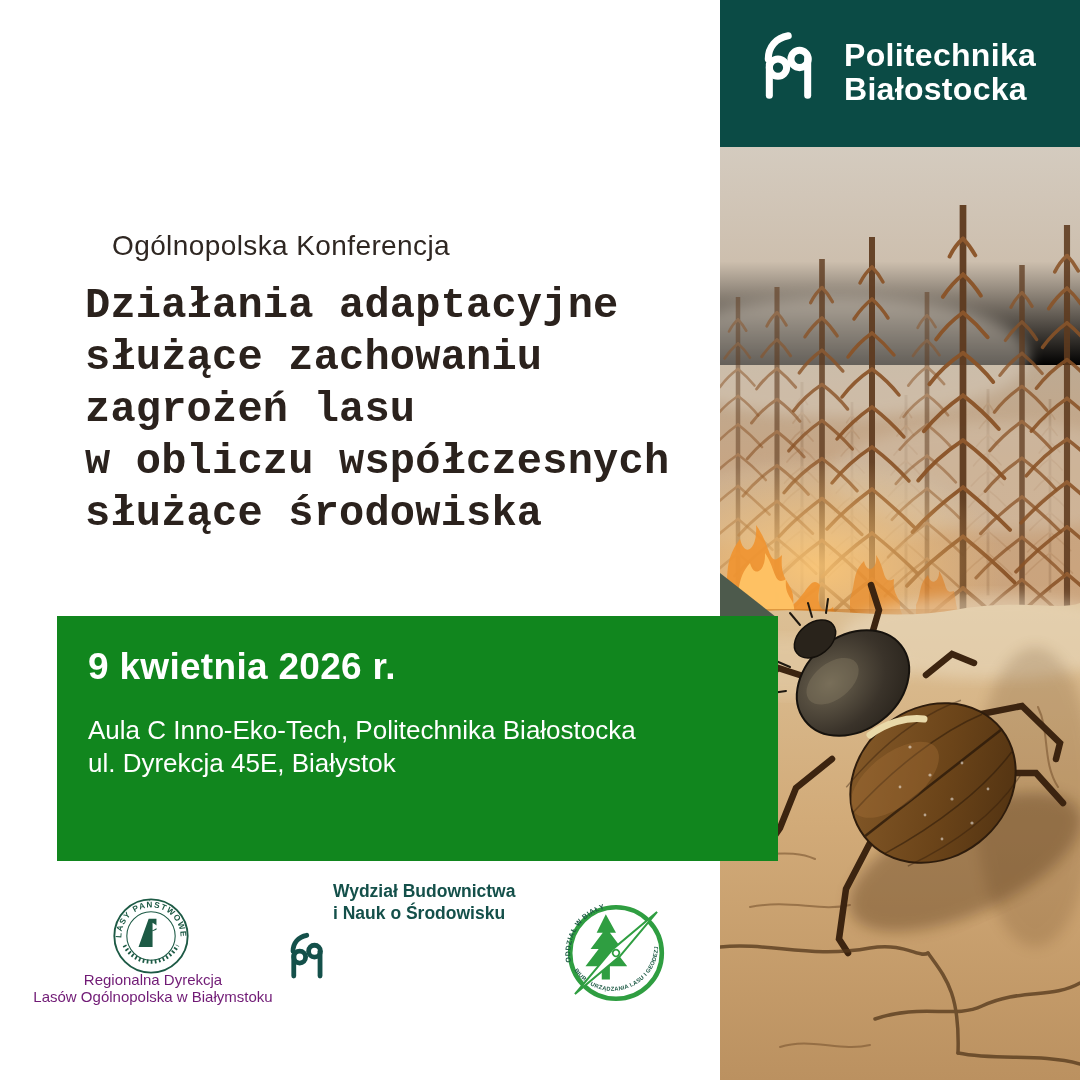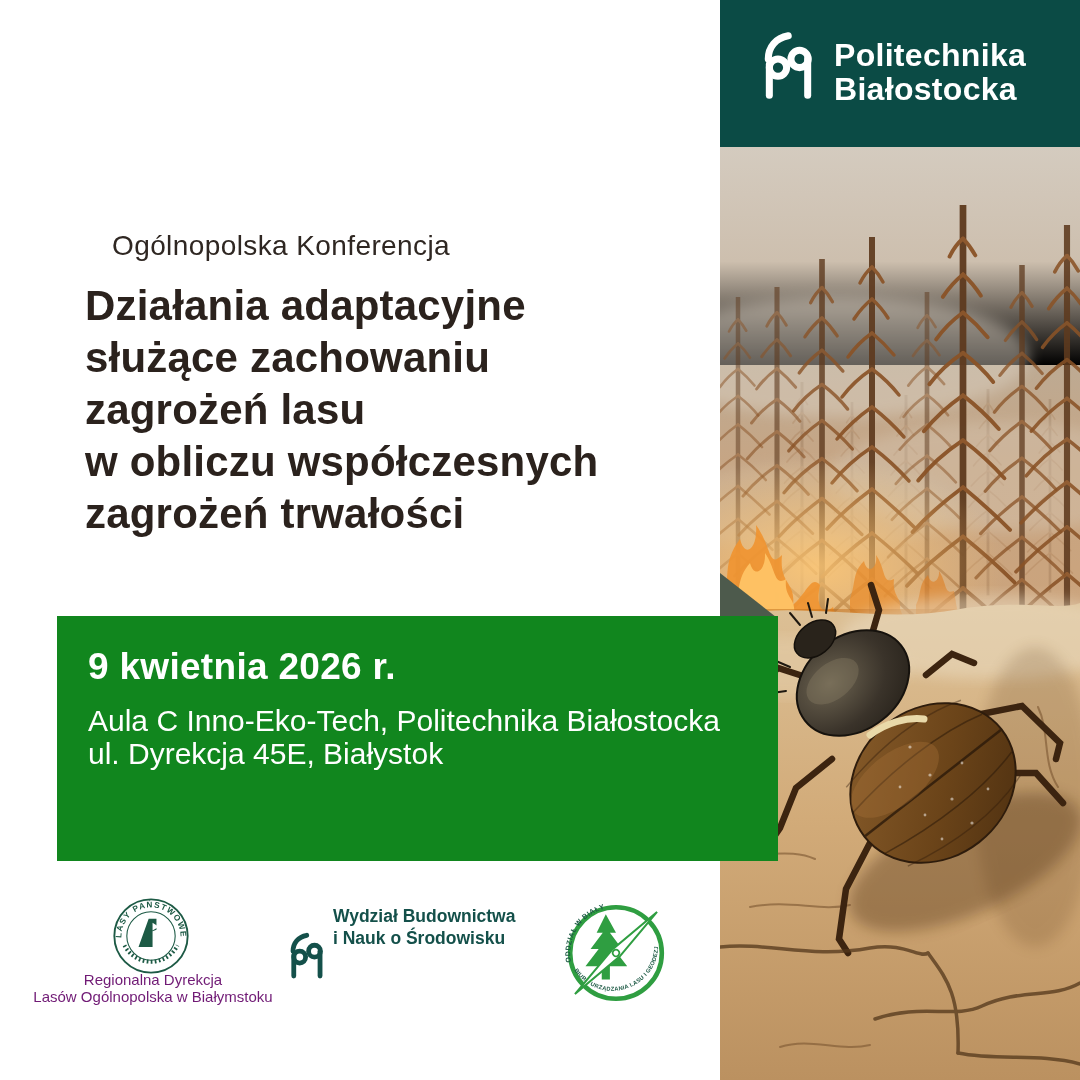--- a/index.html
+++ b/index.html
@@ -3,44 +3,44 @@
 <meta charset="utf-8">
 <style>
   html,body{margin:0;padding:0;background:#e8e8e8;}
   .canvas{position:relative;width:1080px;height:1080px;background:#ffffff;overflow:hidden;
           font-family:"Liberation Sans", sans-serif;}
   .abs{position:absolute;}
 
   
   .pb-header{left:720px;top:0;width:360px;height:147px;background:#0b4b45;}
   .bp-mark-header{position:absolute;left:38px;top:28px;width:54px;height:76px;color:#ffffff;}
-  .brand{position:absolute;left:114px;top:38px;color:#ffffff;font-weight:700;
+  .brand{position:absolute;left:124px;top:38px;color:#ffffff;font-weight:700;
          font-size:32px;line-height:34px;letter-spacing:.3px;}
 
   
   .photo{left:720px;top:147px;width:360px;height:933px;}
 
   
   .eyebrow{left:85px;top:230px;font-size:28px;color:#2f2722;letter-spacing:.4px;margin-left:27px;}
   .title{left:85px;top:280px;width:640px;font-size:42px;line-height:52px;font-weight:700;
-         color:#2b221d;letter-spacing:.2px;}
+         color:#2b221d;letter-spacing:.2px;font-family:Liberation Mono, monospace;}
 
   
   .banner{left:57px;top:616px;width:721px;height:245px;background:#11861e;color:#fff;}
   .banner .date{position:absolute;left:31px;top:30px;font-size:37px;font-weight:700;letter-spacing:.3px;}
-  .banner .venue{position:absolute;left:31px;top:88px;font-size:30px;line-height:33px;font-weight:400;}
+  .banner .venue{position:absolute;left:31px;top:98px;font-size:26px;line-height:33px;font-weight:400;}
   .fold{left:720px;top:573px;width:56px;height:44px;background:#4d5a4c;
         clip-path:polygon(0 0,0 100%,100% 100%);}
 
   
   .lp-logo{left:112px;top:897px;width:78px;height:78px;}
   .lp-caption{left:28px;top:971px;width:250px;text-align:center;color:#701a75;
               font-size:15px;line-height:17px;font-weight:400;}
   .bp-mark-footer{left:286px;top:931px;width:37px;height:50px;color:#14504a;}
-  .wb-text{left:333px;top:905px;color:#14504a;font-size:17.5px;line-height:22px;font-weight:700;}
+  .wb-text{left:333px;top:880px;color:#14504a;font-size:17.5px;line-height:22px;font-weight:700;}
   .buligl-logo{left:560px;top:897px;width:112px;height:112px;}
 </style>
 </head>
 <body>
 
 <svg width="0" height="0" style="position:absolute">
   <defs>
     <symbol id="bp-mark" viewBox="0 0 100 130">
       <g stroke="currentColor" fill="none" stroke-width="13" stroke-linecap="round">
         <path d="M56,9 C33,13 19,30 19,52"></path>
@@ -223,21 +223,21 @@
       </g>
     </svg>
   </div>
 
   <div class="abs eyebrow">Ogólnopolska Konferencja</div>
   <div class="abs title">
     <div>Działania adaptacyjne</div>
     <div>służące zachowaniu</div>
     <div>zagrożeń lasu</div>
     <div>w obliczu współczesnych</div>
-    <div>zagrożeń trwałości</div>
+    <div>służące środowiska</div>
   </div>
 
   <div class="abs fold"></div>
   <div class="abs banner">
     <div class="date">9 kwietnia 2026 r.</div>
     <div class="venue">
       <div>Aula C Inno-Eko-Tech, Politechnika Białostocka</div>
       <div>ul. Dyrekcja 45E, Białystok</div>
     </div>
   </div>

